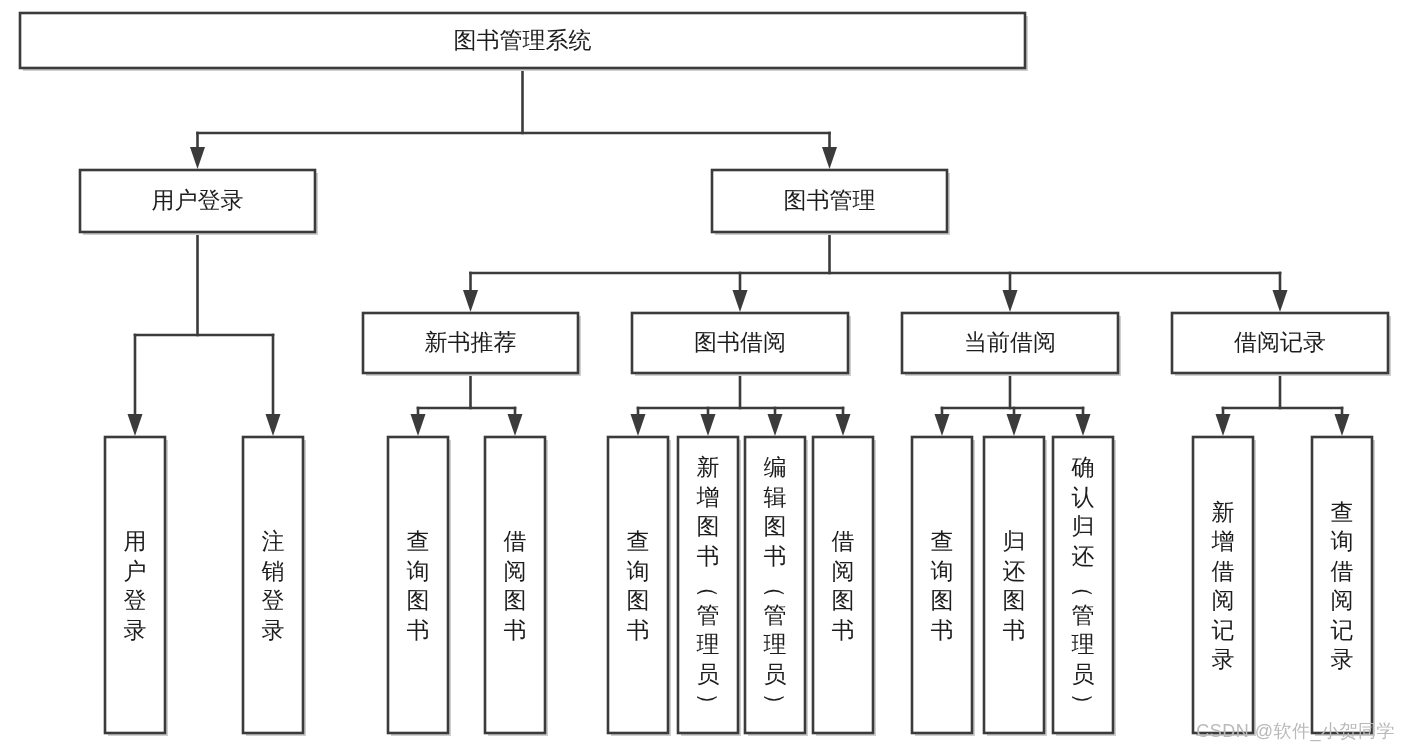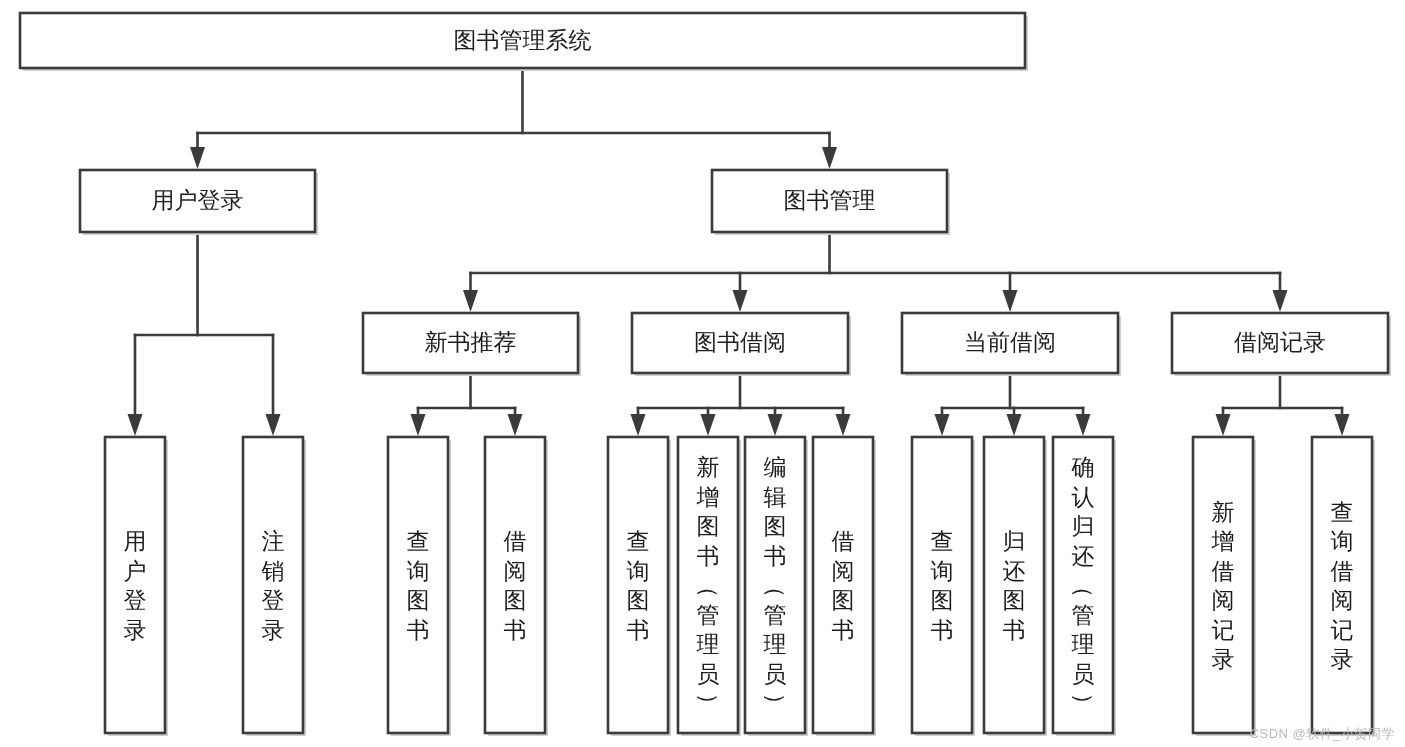--- a/index.html
+++ b/index.html
@@ -23,21 +23,21 @@
   }
   .leaf-label{
     font-family:"Liberation Sans","DejaVu Sans",sans-serif;
     font-size:23px;fill:#1d1d1d;
     text-anchor:middle;
   }
   .watermark{
     position:absolute;
     right:10px;bottom:4px;
     font-family:"Liberation Sans","DejaVu Sans",sans-serif;
-    font-size:13px;
+    font-size:18px;
     color:#b9b9b9;
     letter-spacing:0.5px;
     white-space:nowrap;
     pointer-events:none;
   }
 </style>
 </head>
 <body>
 
 <svg id="diagram" viewBox="0 0 1405 747" xmlns="http://www.w3.org/2000/svg">

